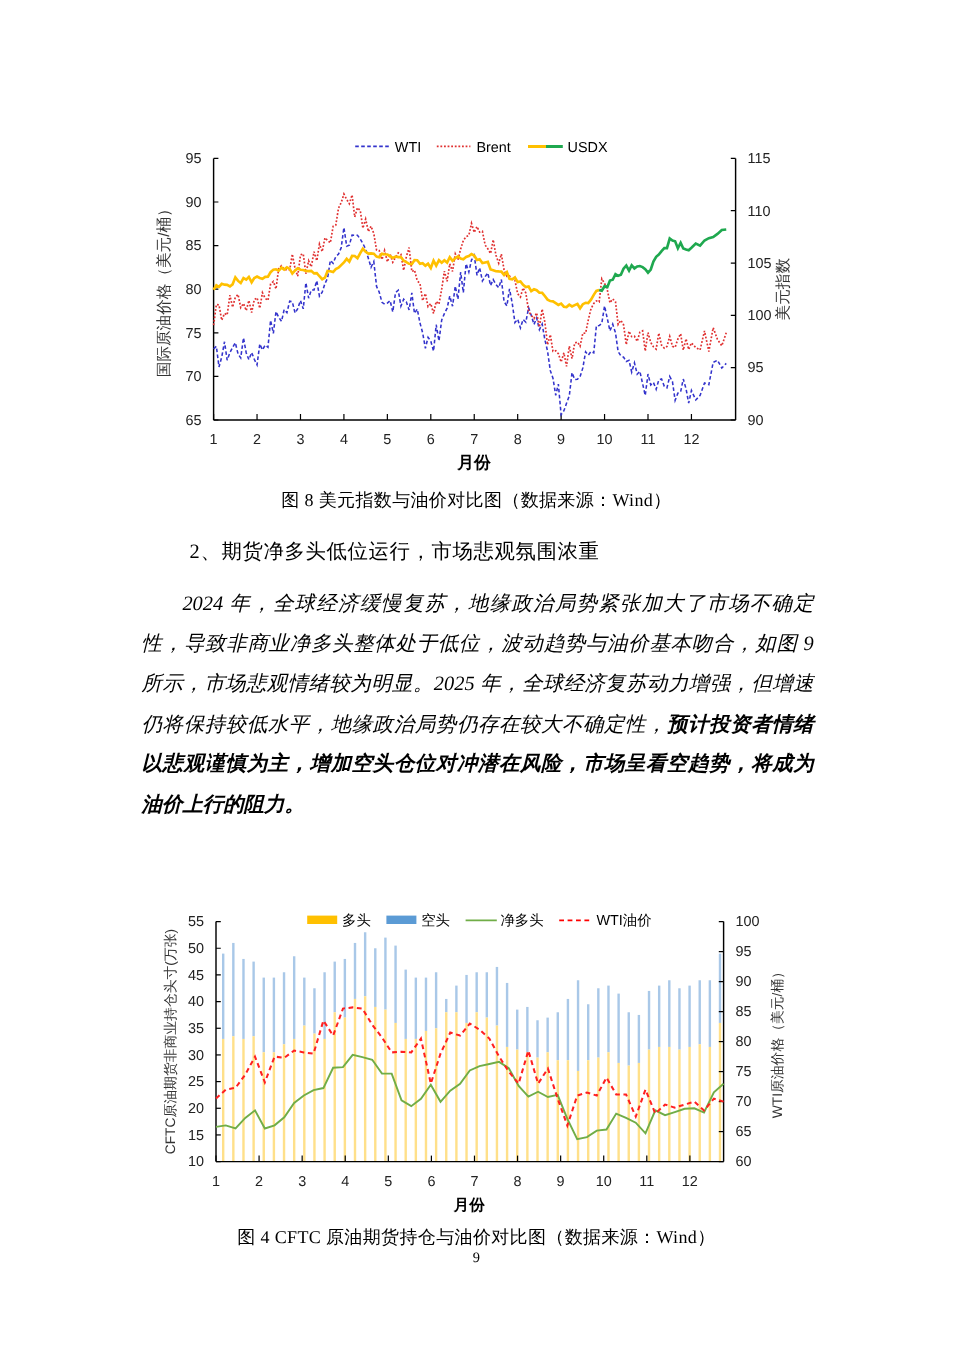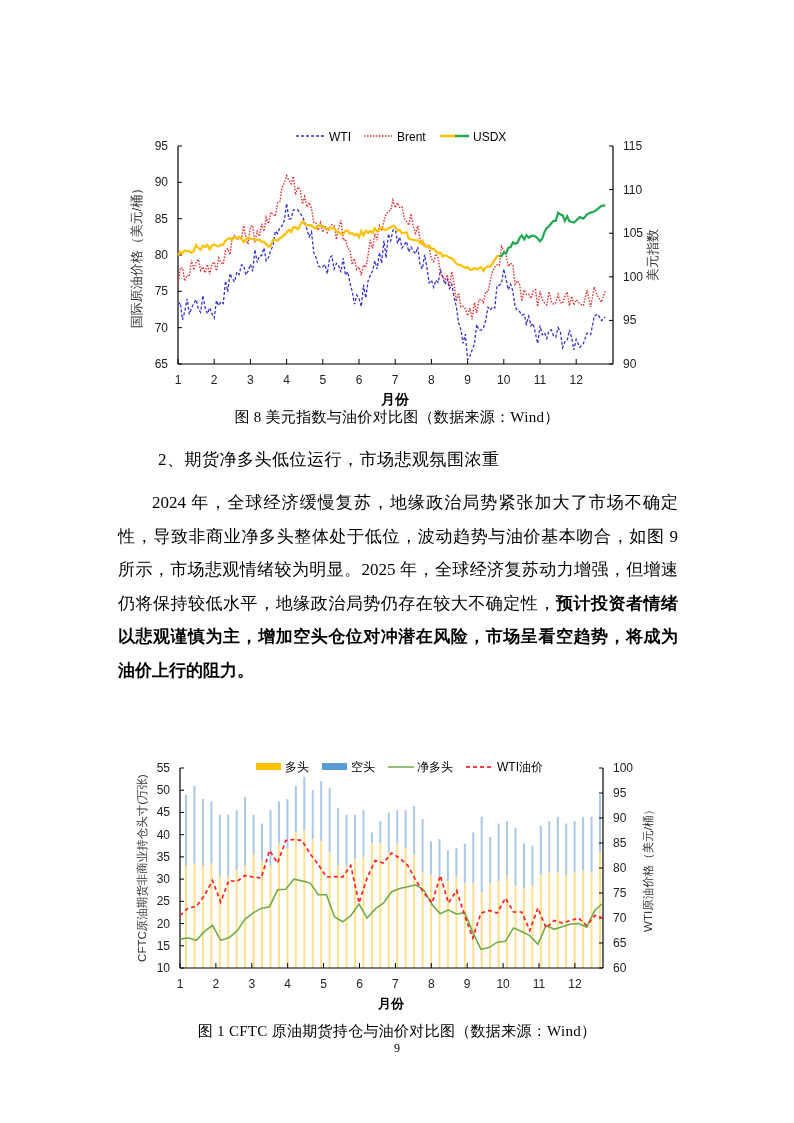--- a/index.html
+++ b/index.html
@@ -10,21 +10,21 @@
   .caption { font-size:15px; text-align:center; width:794px; left:0; letter-spacing:0.3px; }
   .heading { left:158px; top:448px; font-size:17px; font-weight:normal; letter-spacing:0.5px; }
   .para { left:118px; width:560px; font-size:17px; line-height:33.5px; text-align:justify; }
   .para p { margin:0; }
   .bold { font-weight:bold; }
   .page-num { font-size:12px; width:794px; text-align:center; left:0; top:1041px; }
 </style>
 </head>
 <body>
 
-<div class="abs" style="left:0;top:116px;width:708px;height:300px;">
+<div class="abs" style="left:0;top:102px;width:708px;height:300px;">
   <svg id="fig8" width="794" height="300">
 
     <g>
       <line x1="296" y1="20" x2="324" y2="20" stroke="#3333cc" stroke-width="1.5" stroke-dasharray="3,2"></line>
       <text x="329" y="25" font-size="12">WTI</text>
       <line x1="364" y1="20" x2="392" y2="20" stroke="#e03030" stroke-width="1.5" stroke-dasharray="1.5,1.5"></line>
       <text x="397" y="25" font-size="12">Brent</text>
       <line x1="440" y1="20" x2="455" y2="20" stroke="#ffc000" stroke-width="2.5"></line>
       <line x1="455" y1="20" x2="469" y2="20" stroke="#1fa84f" stroke-width="2.5"></line>
       <text x="473" y="25" font-size="12">USDX</text>
@@ -99,21 +99,21 @@
       </g>
     <text x="395" y="288" font-size="14" font-weight="bold" text-anchor="middle">月份</text>
     <text transform="translate(141,139) rotate(-90)" font-size="13" text-anchor="middle" fill="#333">国际原油价格（美元/桶）</text>
     <text transform="translate(657,139) rotate(-90)" font-size="13" text-anchor="middle" fill="#333">美元指数</text>
   </svg>
 </div>
 <div class="abs caption" style="top:408px;">图 8 美元指数与油价对比图（数据来源：Wind）</div>
 
 <div class="abs heading">2、期货净多头低位运行，市场悲观氛围浓重</div>
 <div class="abs para" style="top:486px;">
-  <p style="text-indent:34px;"><span>2024 年，全球经济缓慢复苏，地缘政治局势紧张加大了市场不确定性，导致非商业净多头整体处于低位，波动趋势与油价基本吻合，如图 9 所示，市场悲观情绪较为明显。2025 年，全球经济复苏动力增强，但增速仍将保持较低水平，地缘政治局势仍存在较大不确定性，</span><span class="bold">预计投资者情绪以悲观谨慎为主，增加空头仓位对冲潜在风险，市场呈看空趋势，将成为油价上行的阻力。</span></p>
+  <p style="text-indent:34px;font-style:italic;"><span>2024 年，全球经济缓慢复苏，地缘政治局势紧张加大了市场不确定性，导致非商业净多头整体处于低位，波动趋势与油价基本吻合，如图 9 所示，市场悲观情绪较为明显。2025 年，全球经济复苏动力增强，但增速仍将保持较低水平，地缘政治局势仍存在较大不确定性，</span><span class="bold">预计投资者情绪以悲观谨慎为主，增加空头仓位对冲潜在风险，市场呈看空趋势，将成为油价上行的阻力。</span></p>
 </div>
 
 <div class="abs" style="left:0;top:750px;width:794px;height:270px;">
   <svg id="fig9" width="794" height="270">
     <g>
       <rect x="256" y="13" width="25" height="7" fill="#ffc000"></rect>
       <text x="285" y="21" font-size="12">多头</text>
       <rect x="322" y="13" width="25" height="7" fill="#5b9bd5"></rect>
       <text x="351" y="21" font-size="12">空头</text>
       <line x1="388" y1="17" x2="414" y2="17" stroke="#70ad47" stroke-width="1.5"></line>
@@ -298,14 +298,14 @@
       </g>
     <g id="fig9-lines">
         <polyline points="180.0,189.1 188.1,187.8 196.3,190.4 204.4,181.6 212.5,175.3 220.7,190.4 228.8,187.8 236.9,181.1 245.1,169.1 253.2,162.9 261.3,158.4 269.5,156.7 277.6,139.8 285.8,139.3 293.9,129.1 302.0,130.9 310.2,133.1 318.3,144.7 326.4,144.7 334.6,166.9 342.7,171.8 350.8,165.6 359.0,154.0 367.1,168.2 375.2,158.9 383.4,153.1 391.5,142.0 399.6,138.4 407.8,136.7 415.9,134.9 424.0,140.2 432.2,154.9 440.3,163.8 448.4,159.8 456.6,164.2 464.7,162.4 472.8,182.4 481.0,199.3 489.1,197.6 497.3,192.2 505.4,191.3 513.5,178.0 521.7,181.6 529.8,185.6 537.9,194.4 546.1,175.3 554.2,179.3 562.3,176.7 570.5,174.0 578.6,173.6 586.7,177.1 594.9,160.2 603.0,153.1" fill="none" stroke="#70ad47" stroke-width="1.6"></polyline>
         <polyline points="180.0,165.5 188.1,158.0 196.3,156.5 204.4,145.5 212.5,130.5 220.7,152.0 228.8,130.5 236.9,131.5 245.1,125.5 253.2,127.0 261.3,128.0 269.5,100.5 277.6,113.0 285.8,90.5 293.9,89.5 302.0,90.5 310.2,104.0 318.3,114.5 326.4,127.0 334.6,126.5 342.7,127.0 350.8,115.5 359.0,153.0 367.1,128.0 375.2,110.5 383.4,113.0 391.5,103.0 399.6,108.0 407.8,115.5 415.9,130.5 424.0,143.0 432.2,153.0 440.3,125.5 448.4,153.0 456.6,140.5 464.7,165.5 472.8,188.0 481.0,163.0 489.1,160.5 497.3,163.0 505.4,148.0 513.5,162.0 521.7,162.0 529.8,180.5 537.9,158.0 546.1,178.0 554.2,170.5 562.3,173.0 570.5,170.5 578.6,168.0 586.7,175.5 594.9,165.5 603.0,168.0" fill="none" stroke="#ff2020" stroke-width="1.7" stroke-dasharray="4,3"></polyline>
       </g>
     <text x="391" y="258" font-size="13" font-weight="bold" text-anchor="middle">月份</text>
     <text transform="translate(146,118) rotate(-90)" font-size="11.5" text-anchor="middle" fill="#333">CFTC原油期货非商业持仓头寸(万张)</text>
     <text transform="translate(652,118) rotate(-90)" font-size="11.5" text-anchor="middle" fill="#333" font-family="Liberation Serif, serif">WTI原油价格（美元/桶）</text>
   </svg>
 </div>
-<div class="abs caption" style="top:1022px;">图 1 CFTC 原油期货持仓与油价对比图（数据来源：Wind）</div>
+<div class="abs caption" style="top:1022px;">图 4 CFTC 原油期货持仓与油价对比图（数据来源：Wind）</div>
 <div class="abs page-num">9</div>
 
 </body></html>

